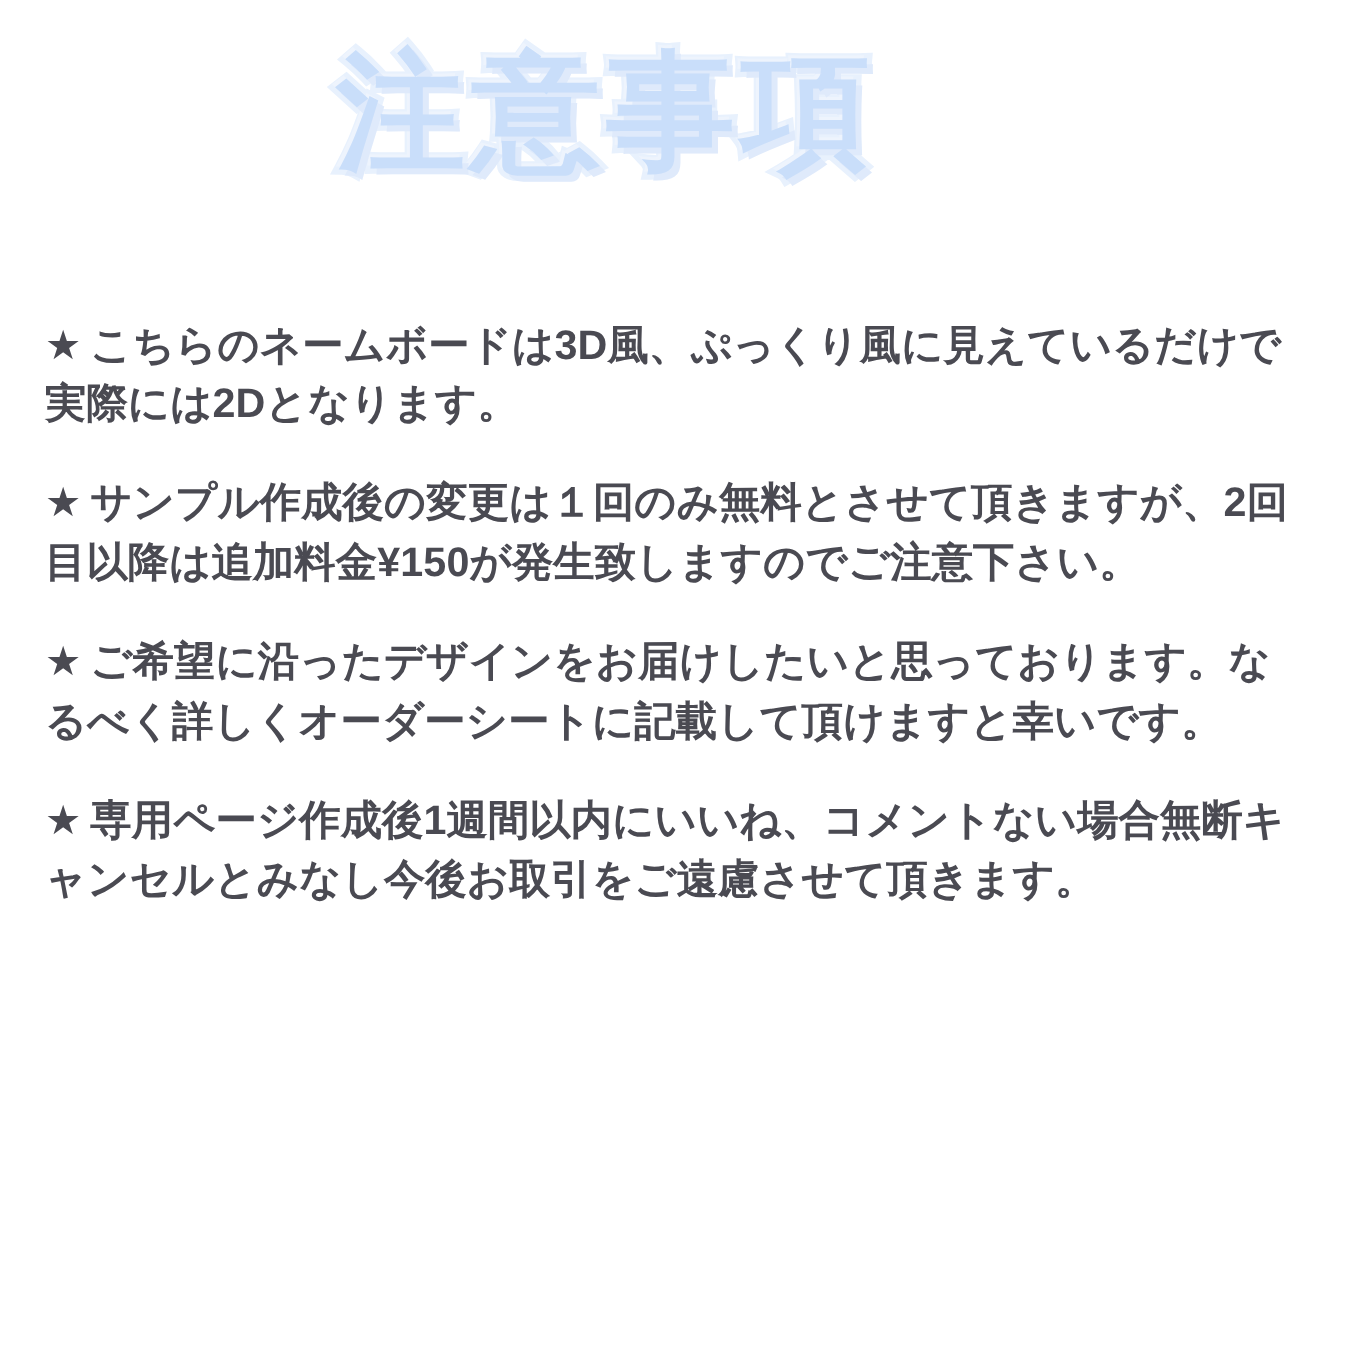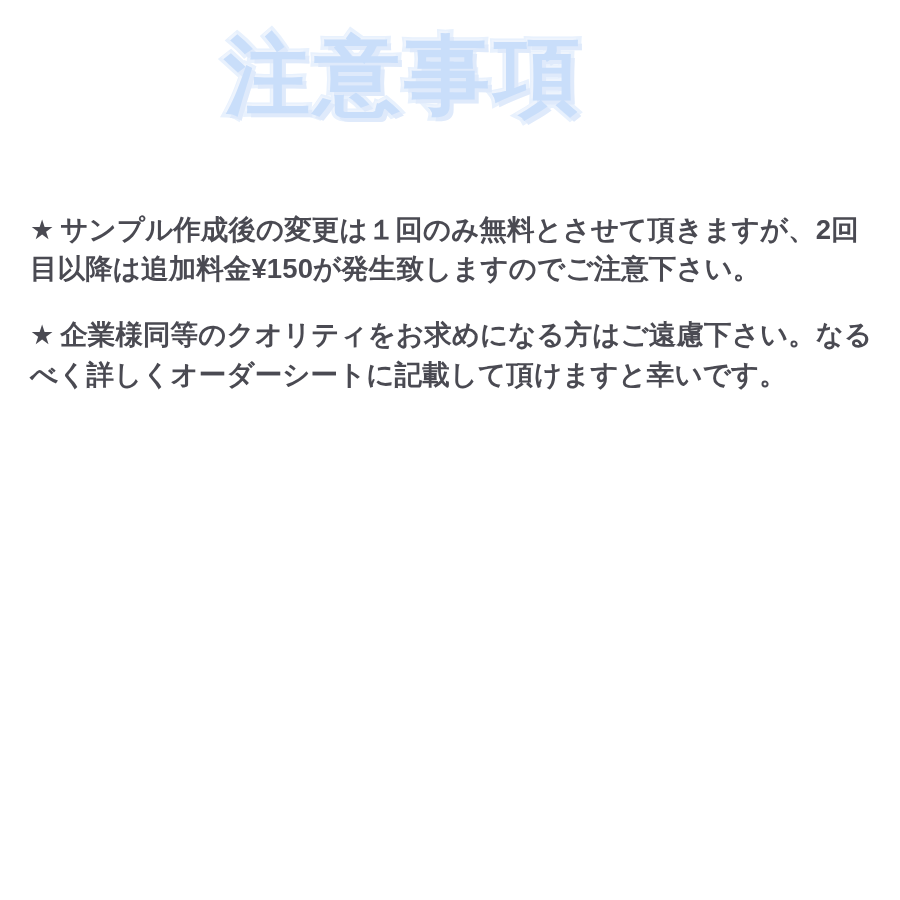--- a/index.html
+++ b/index.html
@@ -76,26 +76,32 @@
 <body>
 
 <div class="page">
 
   <div class="title-wrap">
     <span class="title">注意事項</span>
   </div>
 
   <div class="content">
 
+    <p class="para">
+      <span class="star">★</span><span>こちらのネームボードは3D風、ぷっくり風に見えているだけで実際には2Dとなります。</span>
+    </p>
 
     <p class="para">
       <span class="star">★</span><span>サンプル作成後の変更は１回のみ無料とさせて頂きますが、2回目以降は追加料金¥150が発生致しますのでご注意下さい。</span>
     </p>
 
     <p class="para">
-      <span class="star">★</span><span>企業様同等のクオリティをお求めになる方はご遠慮下さい。なるべく詳しくオーダーシートに記載して頂けますと幸いです。</span>
+      <span class="star">★</span><span>ご希望に沿ったデザインをお届けしたいと思っております。なるべく詳しくオーダーシートに記載して頂けますと幸いです。</span>
     </p>
 
+    <p class="para">
+      <span class="star">★</span><span>専用ページ作成後1週間以内にいいね、コメントない場合無断キャンセルとみなし今後お取引をご遠慮させて頂きます。</span>
+    </p>
 
 
 
   </div>
 </div>
 
 </body></html>

